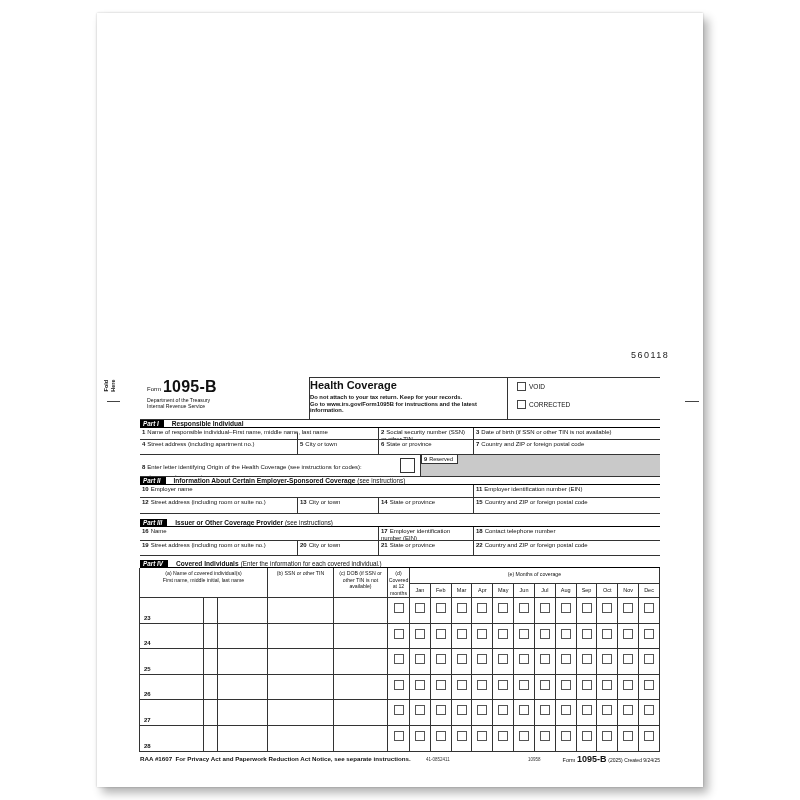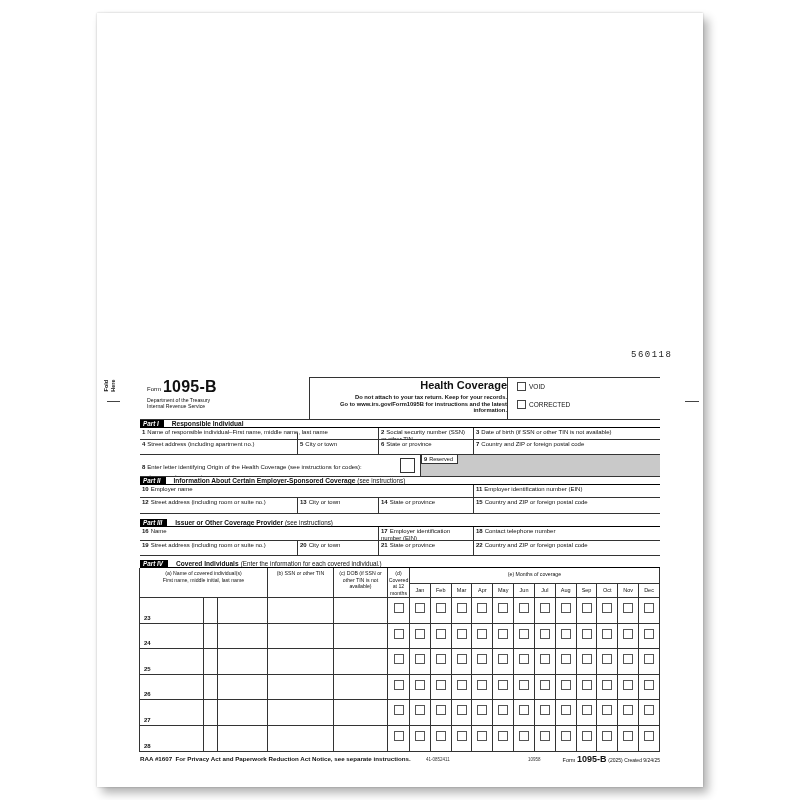--- a/index.html
+++ b/index.html
@@ -7,41 +7,41 @@
   #canvas {
     position:relative; width:800px; height:800px; overflow:hidden;
     background:#fff; font-family:"Liberation Sans", sans-serif; color:#111;
   }
   .page {
     position:absolute; left:97px; top:13px; width:606px; height:774px;
     background:#fff;
     box-shadow: 0 0 2px rgba(0,0,0,.22), 5px 6px 9px rgba(0,0,0,.30);
   }
   
-  .serial { position:absolute; left:534px; top:337px; font-family:Liberation Mono, monospace;
+  .serial { position:absolute; left:534px; top:337px; font-family:Liberation Sans, sans-serif;
             font-size:9px; letter-spacing:1.5px; color:#222; }
   .fold { position:absolute; left:2px; top:366px; width:20px; height:22px; }
   .fold-inner { transform:rotate(-90deg); transform-origin:50% 50%; font-size:5.5px; font-weight:bold;
                 line-height:1.2; text-align:center; width:22px; }
   .fold-dash { position:absolute; left:10px; top:388px; width:13px; border-top:1px solid #444; }
   .right-dash { position:absolute; left:588px; top:388px; width:14px; border-top:1px solid #444; }
 
   
   .form { position:absolute; left:43px; top:364px; width:520px; height:400px; font-size:6px; }
   .fnum { font-weight:bold; margin-right:2px; }
 
   
   .hdr { position:absolute; left:0; top:0; width:520px; height:42px; }
   .hdr-topline { position:absolute; left:170px; right:0; top:0; border-top:1px solid #333; }
   .hdr-left { position:absolute; left:0; top:0; width:170px; height:42px; border-right:1px solid #333; }
   .fl-top { display:flex; align-items:flex-end; margin-top:2px; }
   .fw  { font-size:6px; margin:0 2px 2px 7px; }
   .fn  { font-size:16px; font-weight:bold; line-height:15px; letter-spacing:.2px; }
   .dept { font-size:5.2px; line-height:1.2; margin-top:3px; margin-left:7px; }
-  .hdr-center { position:absolute; left:170px; top:0; width:197px; height:42px; text-align:right; }
+  .hdr-center { position:absolute; left:170px; top:0; width:197px; height:42px; text-align:left; }
   .hc-title { font-size:11px; font-weight:bold; margin-top:2px; }
   .hc-s1 { font-size:5.8px; font-weight:bold; margin-top:3px; }
   .hc-s2 { font-size:5.8px; font-weight:bold; margin-top:1px; }
   .hdr-void { position:absolute; left:367px; top:0; width:84px; height:42px; border-left:1px solid #333; }
   .vrow { position:absolute; left:9px; display:flex; align-items:center; gap:3px; }
   .vr1 { top:5px; } .vr2 { top:23px; }
   .cb { width:9px; height:9px; border:1px solid #444; background:#fff; }
   .vlabel { font-size:6.5px; }
   .hdr-omb { position:absolute; left:451px; top:0; width:69px; height:42px; border-left:1px solid #333; text-align:center; }
   .omb { font-size:5px; margin-top:4px; }

